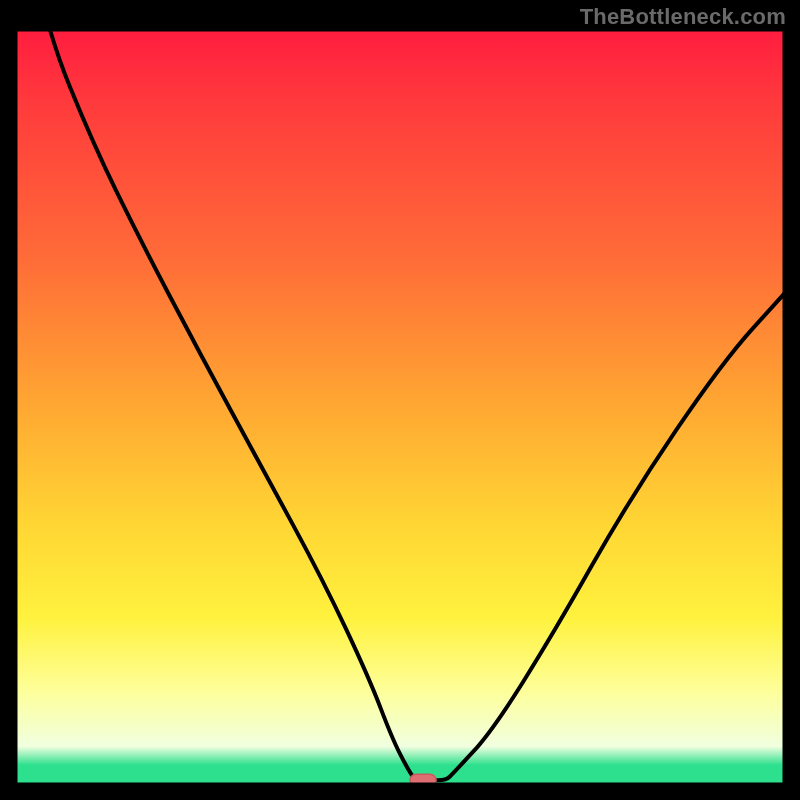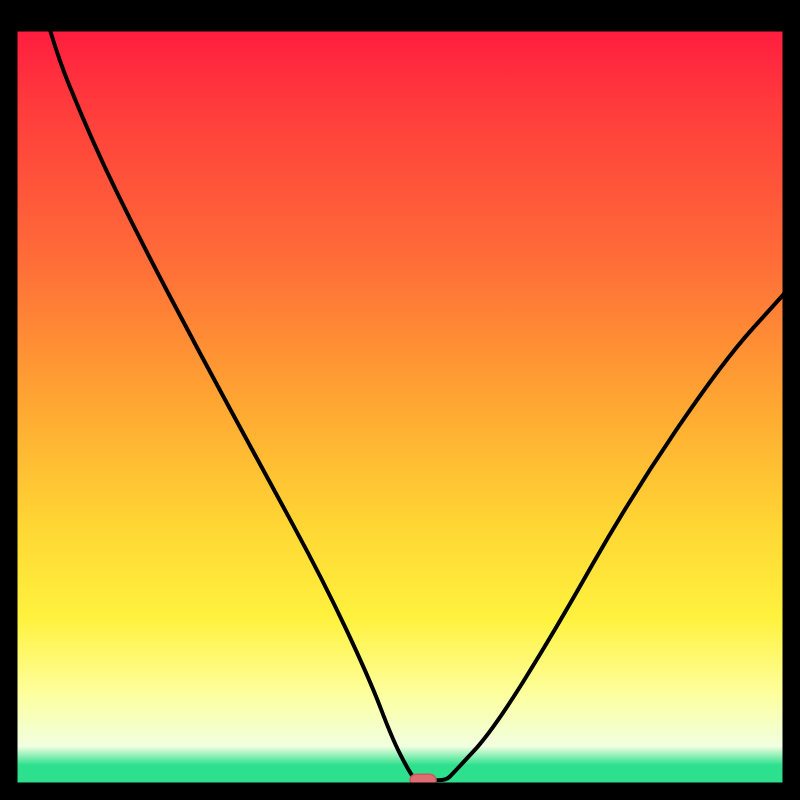--- a/index.html
+++ b/index.html
@@ -60,13 +60,14 @@
     <rect x="16" y="30" width="768" height="754" fill="url(#bg-grad)"></rect>
 
     <g clip-path="url(#plot-clip)">
       <path id="curve" d="M 16 -120.79999999999995 Q 16 -120.79999999999995 31.36 -45.39999999999998 Q 46.72 30 69.76 86.55000000000001 Q 92.80000000000001 143.10000000000002 115.84 190.22500000000002 Q 138.88 237.35000000000002 169.6 295.785 Q 200.32 354.22 231.04 410.77 Q 261.76 467.32 292.48 523.87 Q 323.20000000000005 580.42 346.24 629.43 Q 369.28000000000003 678.4399999999999 380.8 708.5999999999999 Q 392.32 738.76 400 753.8399999999999 Q 407.68 768.92 411.52 774.575 Q 415.36 780.23 423.04 780.23 Q 430.72 780.23 438.40000000000003 780.23 Q 446.08000000000004 780.23 449.92 776.46 Q 453.76 772.69 472.96 751.955 Q 492.15999999999997 731.22 522.8799999999999 682.21 Q 553.5999999999999 633.2 592 565.34 Q 630.4000000000001 497.48 676.48 429.62 Q 722.5600000000001 361.75999999999993 753.28 327.8299999999999 L 784 293.9" fill="none" stroke="#000000" stroke-width="4" stroke-linejoin="round" stroke-linecap="round"></path>
       <rect id="marker" x="410.04" y="774.23" width="26" height="12" rx="6" ry="6" fill="#dd6f72" stroke="#c85a5d" stroke-width="1.5"></rect>
     </g>
 
     <rect x="16" y="30" width="768" height="754" fill="none" stroke="#000" stroke-width="3"></rect>
   </svg>
 
+  <div class="watermark">TheBottleneck.com</div>
 </div>
 
 </body></html>

